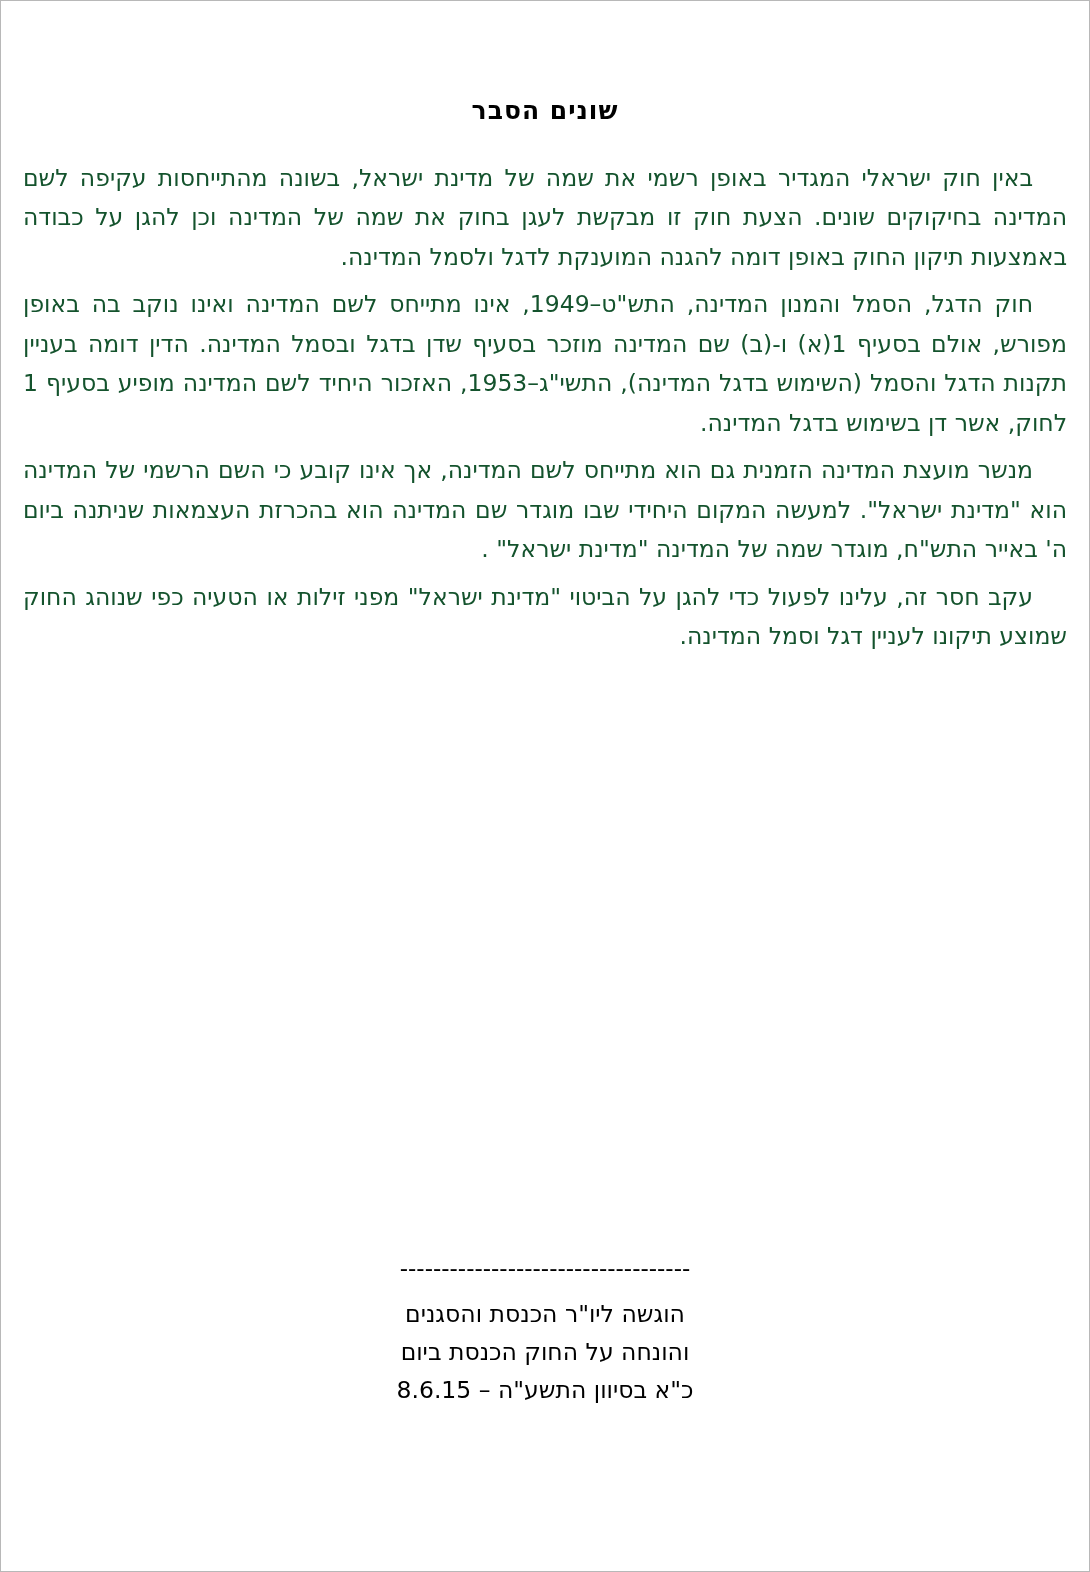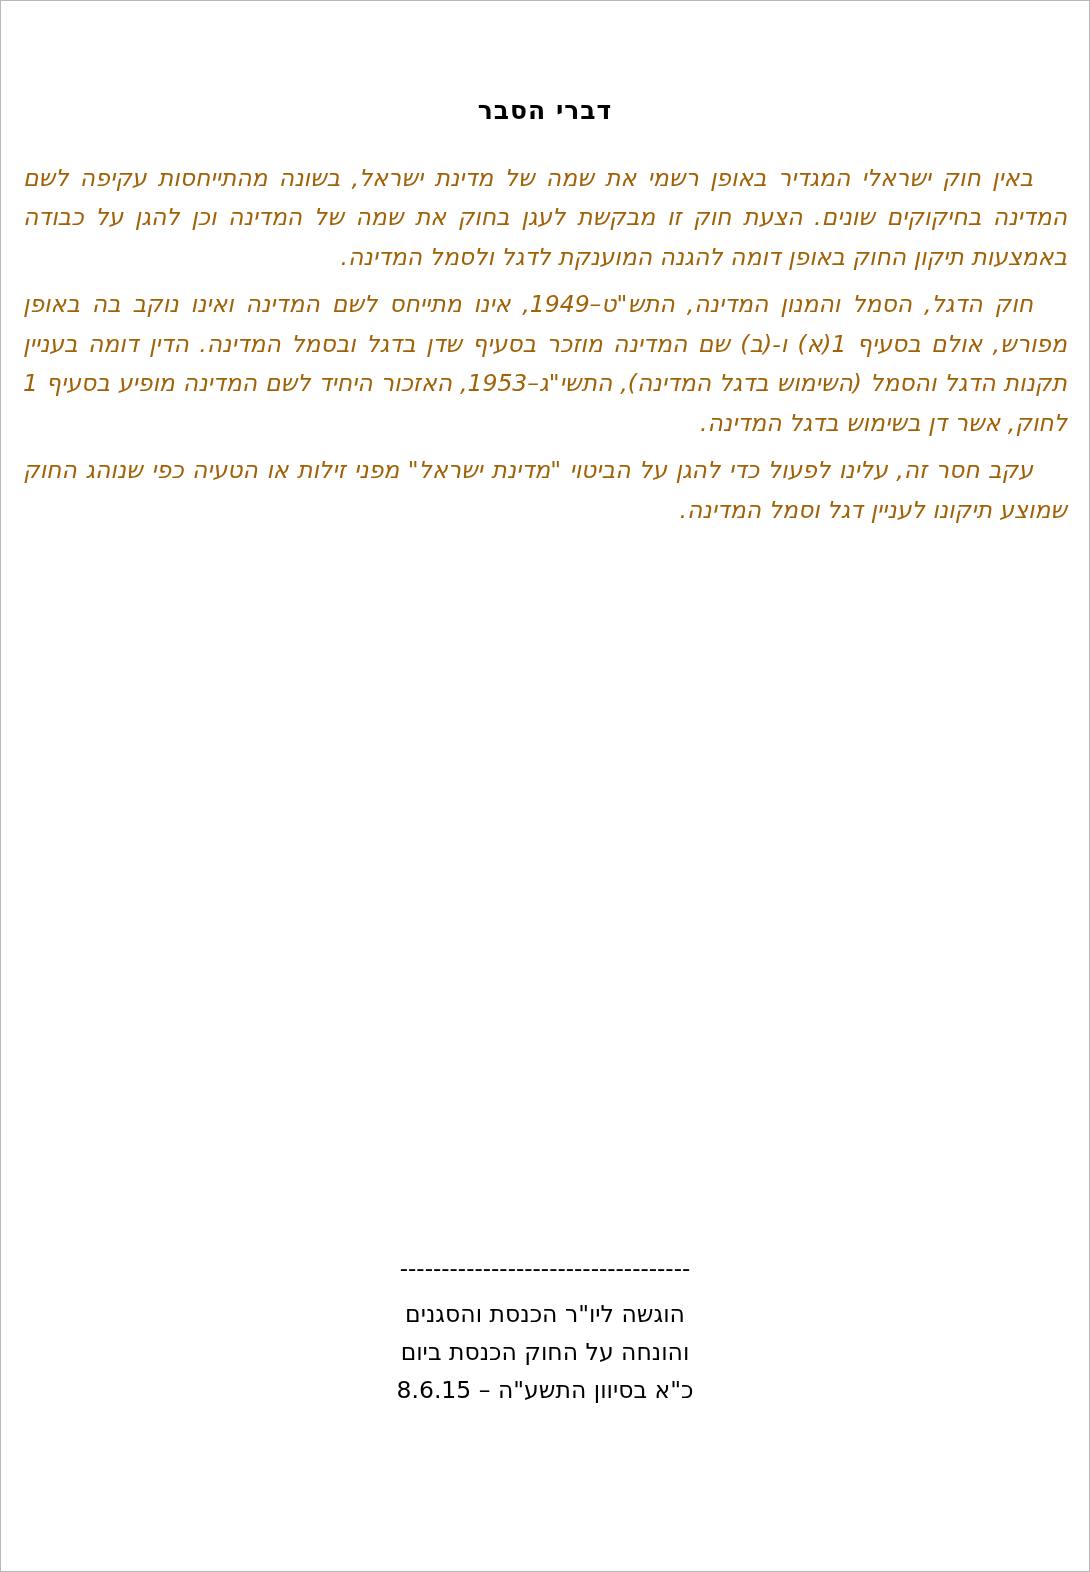--- a/index.html
+++ b/index.html
@@ -30,26 +30,25 @@
     text-align: center;
     font-size: 25px;
     font-weight: bold;
     letter-spacing: 1px;
     color: #000;
     margin: 0 0 34px 0;
   }
   .para {
     font-size: 23.5px;
     line-height: 1.68;
-    color: #a16207;
+    color: #14532d;
     text-align: justify;
     text-justify: inter-word;
     text-indent: 34px;
     margin: 0 0 8px 0;
-    font-style: italic;
   }
   .para:last-of-type {
     margin-bottom: 0;
   }
   .footer {
     position: absolute;
     top: 1255px;
     right: 22px;
     left: 22px;
     direction: rtl;
@@ -71,24 +70,25 @@
     line-height: 1.62;
     color: #000;
   }
 </style>
 </head>
 <body>
 
 <div class="page">
 
   <div class="content">
-    <h1 class="doc-title">דברי הסבר</h1>
+    <h1 class="doc-title">שונים הסבר</h1>
 
     <p class="para">באין חוק ישראלי המגדיר באופן רשמי את שמה של מדינת ישראל, בשונה מהתייחסות עקיפה לשם המדינה בחיקוקים שונים. הצעת חוק זו מבקשת לעגן בחוק את שמה של המדינה וכן להגן על כבודה באמצעות תיקון החוק באופן דומה להגנה המוענקת לדגל ולסמל המדינה.</p>
     <p class="para">חוק הדגל, הסמל והמנון המדינה, התש"ט–1949, אינו מתייחס לשם המדינה ואינו נוקב בה באופן מפורש, אולם בסעיף 1(א) ו-(ב) שם המדינה מוזכר בסעיף שדן בדגל ובסמל המדינה. הדין דומה בעניין תקנות הדגל והסמל (השימוש בדגל המדינה), התשי"ג–1953, האזכור היחיד לשם המדינה מופיע בסעיף 1 לחוק, אשר דן בשימוש בדגל המדינה.</p>
+    <p class="para">מנשר מועצת המדינה הזמנית גם הוא מתייחס לשם המדינה, אך אינו קובע כי השם הרשמי של המדינה הוא "מדינת ישראל". למעשה המקום היחידי שבו מוגדר שם המדינה הוא בהכרזת העצמאות שניתנה ביום ה' באייר התש"ח, מוגדר שמה של המדינה "מדינת ישראל" .</p>
     <p class="para">עקב חסר זה, עלינו לפעול כדי להגן על הביטוי "מדינת ישראל" מפני זילות או הטעיה כפי שנוהג החוק שמוצע תיקונו לעניין דגל וסמל המדינה.</p>
   </div>
 
   <div class="footer">
     <div class="rule">-----------------------------------</div>
     <div class="footer-line">הוגשה ליו"ר הכנסת והסגנים</div>
     <div class="footer-line">והונחה על החוק הכנסת ביום</div>
     <div class="footer-line">כ"א בסיוון התשע"ה – 8.6.15</div>
   </div>
 

